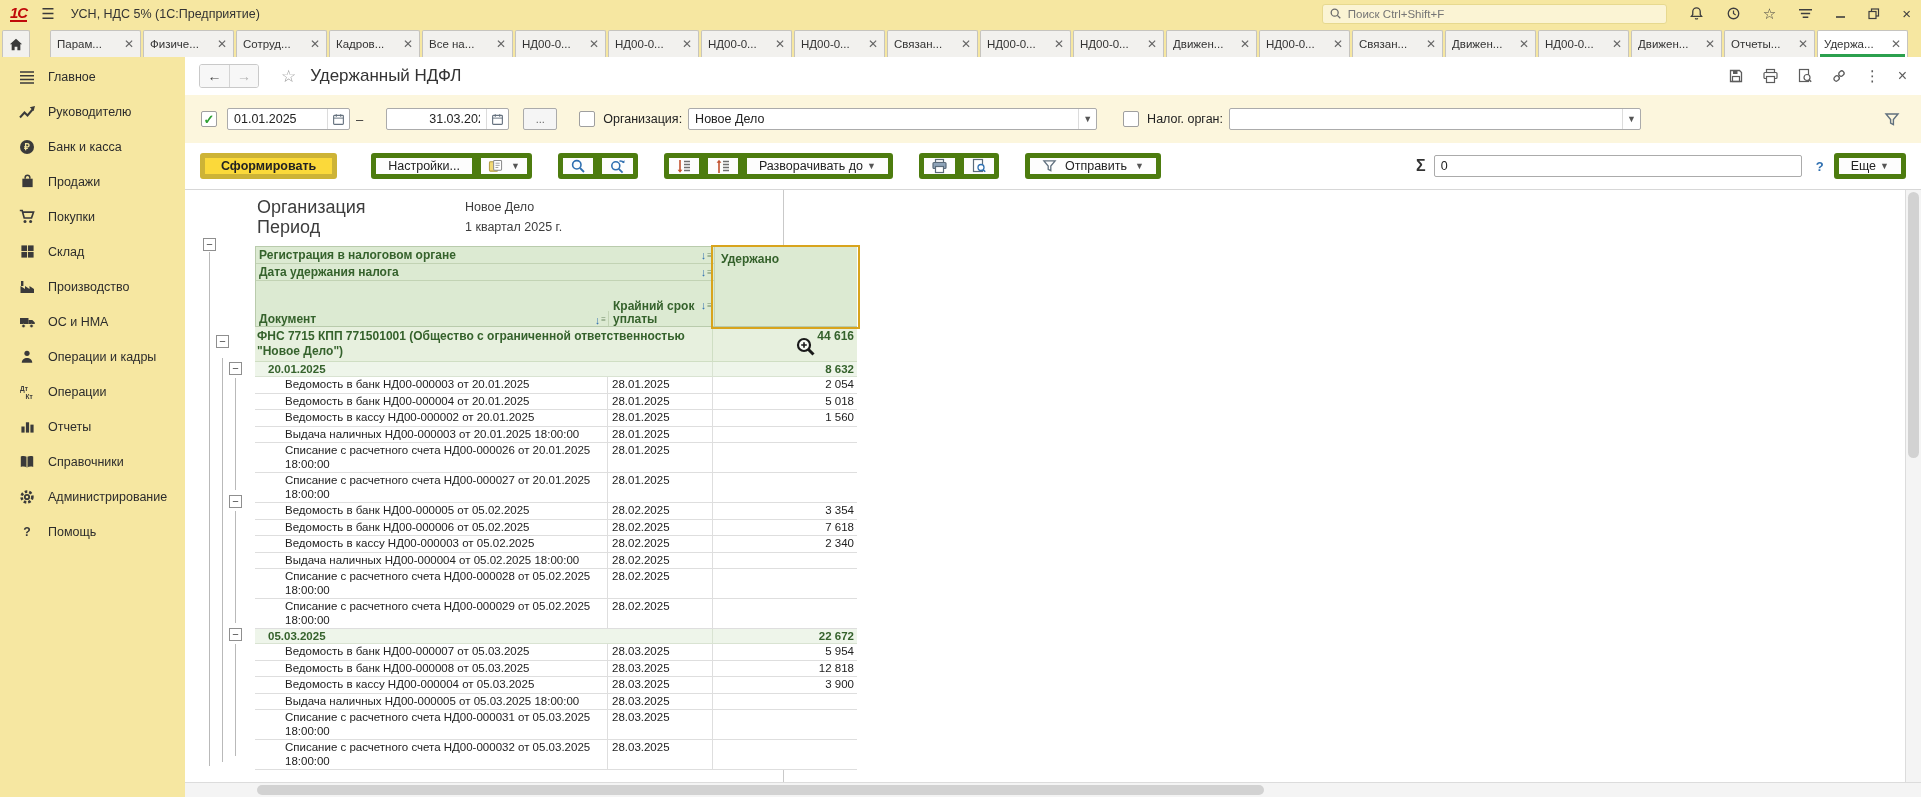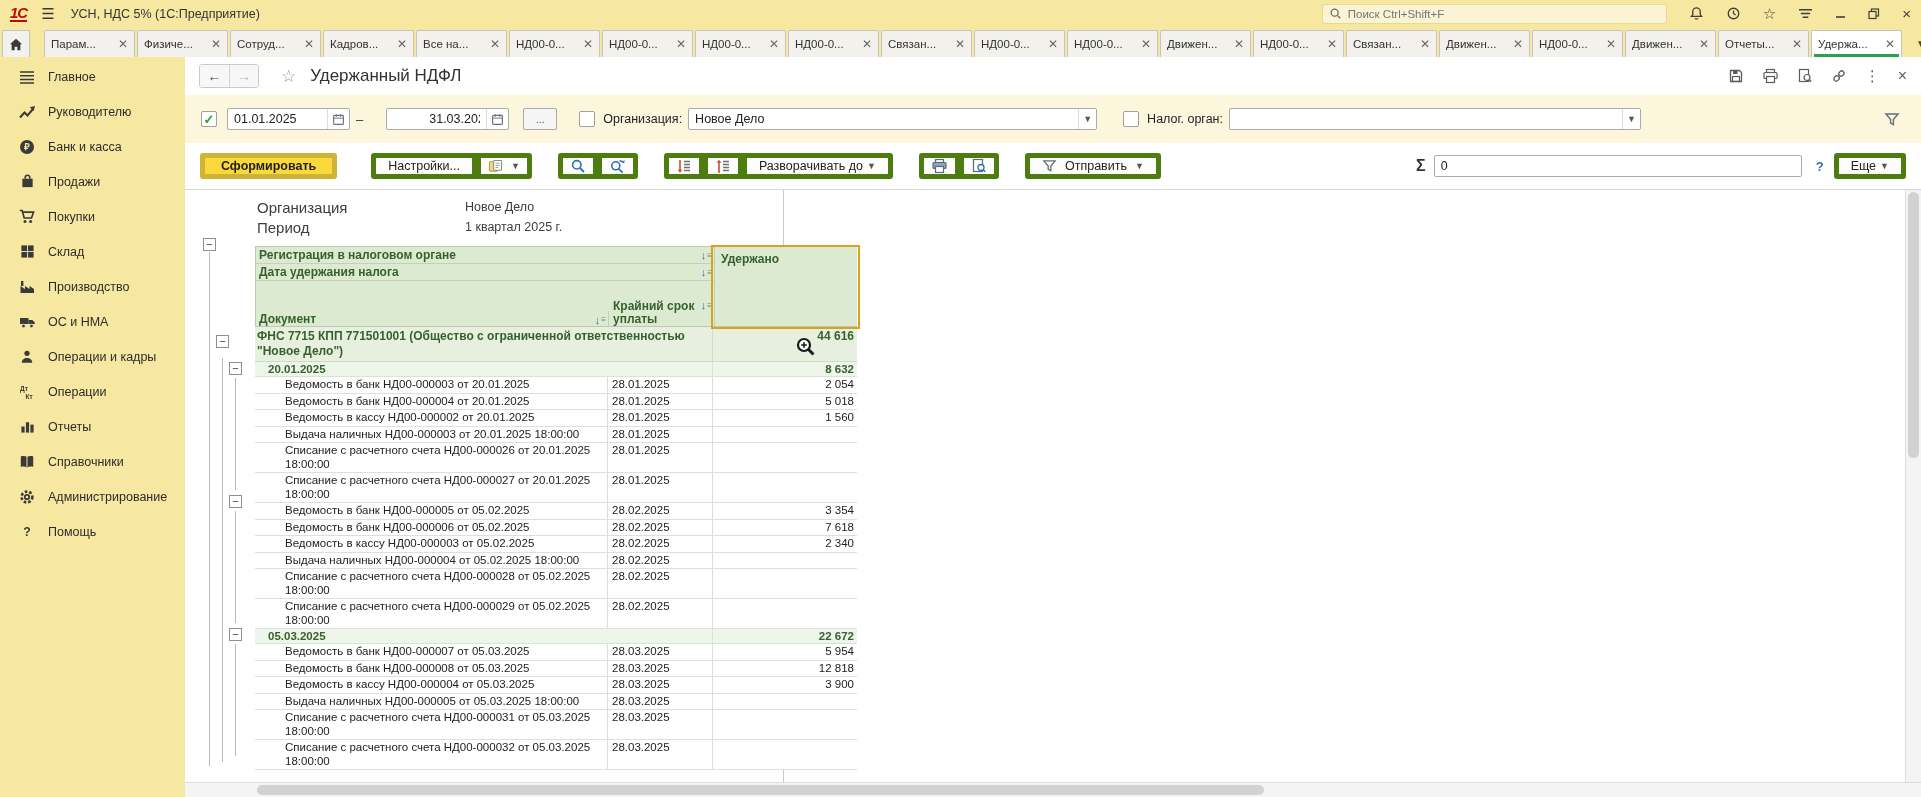--- a/index.html
+++ b/index.html
@@ -14,21 +14,21 @@
   .hamburger { font-size:15px; color:#3a3a3a; margin-right:16px; cursor:pointer; }
   .win-title { font-size:12.5px; color:#333; }
   .tb-right { margin-left:auto; display:flex; align-items:center; gap:22px; }
   .searchbox { width:345px; height:20px; background:rgba(255,255,255,.55); border:1px solid #e7d98f;
     border-radius:3px; display:flex; align-items:center; padding:0 6px; gap:6px; }
   .searchbox input { border:none; background:transparent; outline:none; font-size:11.5px; color:#555; width:100%;
     font-family:"Liberation Sans", sans-serif;}
   .tbicon { color:#3e3e3e; }
 
   
-  .tabbar { height:30px; background:#f6e7a1; display:flex; align-items:stretch; padding:3px 20px 0 2px; gap:14px; }
+  .tabbar { height:30px; background:#f6e7a1; display:flex; align-items:stretch; padding:3px 20px 0 2px; gap:20px; }
   .tab { width:91px; background:#f2f1ee; border:1px solid #c6c4bf; border-bottom:none;
     border-radius:2px 2px 0 0; display:flex; align-items:center; padding:0 6px; gap:4px; position:relative; }
   .tab-home { width:29px; justify-content:center; }
   .tab-label { font-size:11.5px; color:#333; white-space:nowrap; overflow:hidden; flex:1; }
   .tab-close { color:#666; font-size:12px; line-height:10px; cursor:pointer; }
   .tab.active { background:#fff; }
   .tab.active::after { content:""; position:absolute; left:2px; right:2px; bottom:0; height:3px; background:#2ba04e; }
   .tab-overflow { width:24px; display:flex; align-items:center; justify-content:center; color:#444; font-size:10px; }
 
   
@@ -94,21 +94,21 @@
   .report-wrap { flex:1; position:relative; border-top:1px solid #d7d7d7; overflow:hidden; }
   .col3line { position:absolute; left:598px; top:0; bottom:0; width:1px; background:#c9c9c9; }
   .gutter { position:absolute; left:0; top:0; width:70px; bottom:0; }
   .expander { position:absolute; width:13px; height:13px; border:1px solid #8f8f8f; background:#fff;
     font-size:11px; line-height:10px; text-align:center; color:#444; cursor:pointer; }
   .treeline { position:absolute; width:1px; background:#b9b9b9; }
 
   .rtable { position:absolute; left:70px; top:0; width:602px; }
   .rhead { height:56px; padding-top:7px; }
   .rhead .hr { display:flex; height:20px; align-items:center; }
-  .rhead .hlabel { width:210px; font-size:15px; color:#3d3d3d; padding-left:2px; }
+  .rhead .hlabel { width:210px; font-size:18px; color:#3d3d3d; padding-left:2px; }
   .rhead .hvalue { font-size:12.5px; color:#3d3d3d; }
 
   .ghead { position:relative; height:81px; border:1px solid #b9cbac; border-right:none; background:#dcead2; }
   .ghead .lrow { width:458px; border-bottom:1px solid #c2d3b4; display:flex; align-items:center;
     padding:0 2px 0 3px; height:17px; }
   .ghead .lrow3 { height:45px; border-bottom:none; padding:0; align-items:flex-end; }
   .htext { font-size:12px; font-weight:bold; color:#35622c; flex:1; line-height:13px; }
   .sort-ic { display:flex; align-items:center; flex:none; }
   .sort-ic .ar { color:#2f6fb0; font-size:11px; font-weight:bold; line-height:10px; }
   .sort-ic .ln { color:#6f8a63; font-size:8px; line-height:7px; margin-left:1px; }

